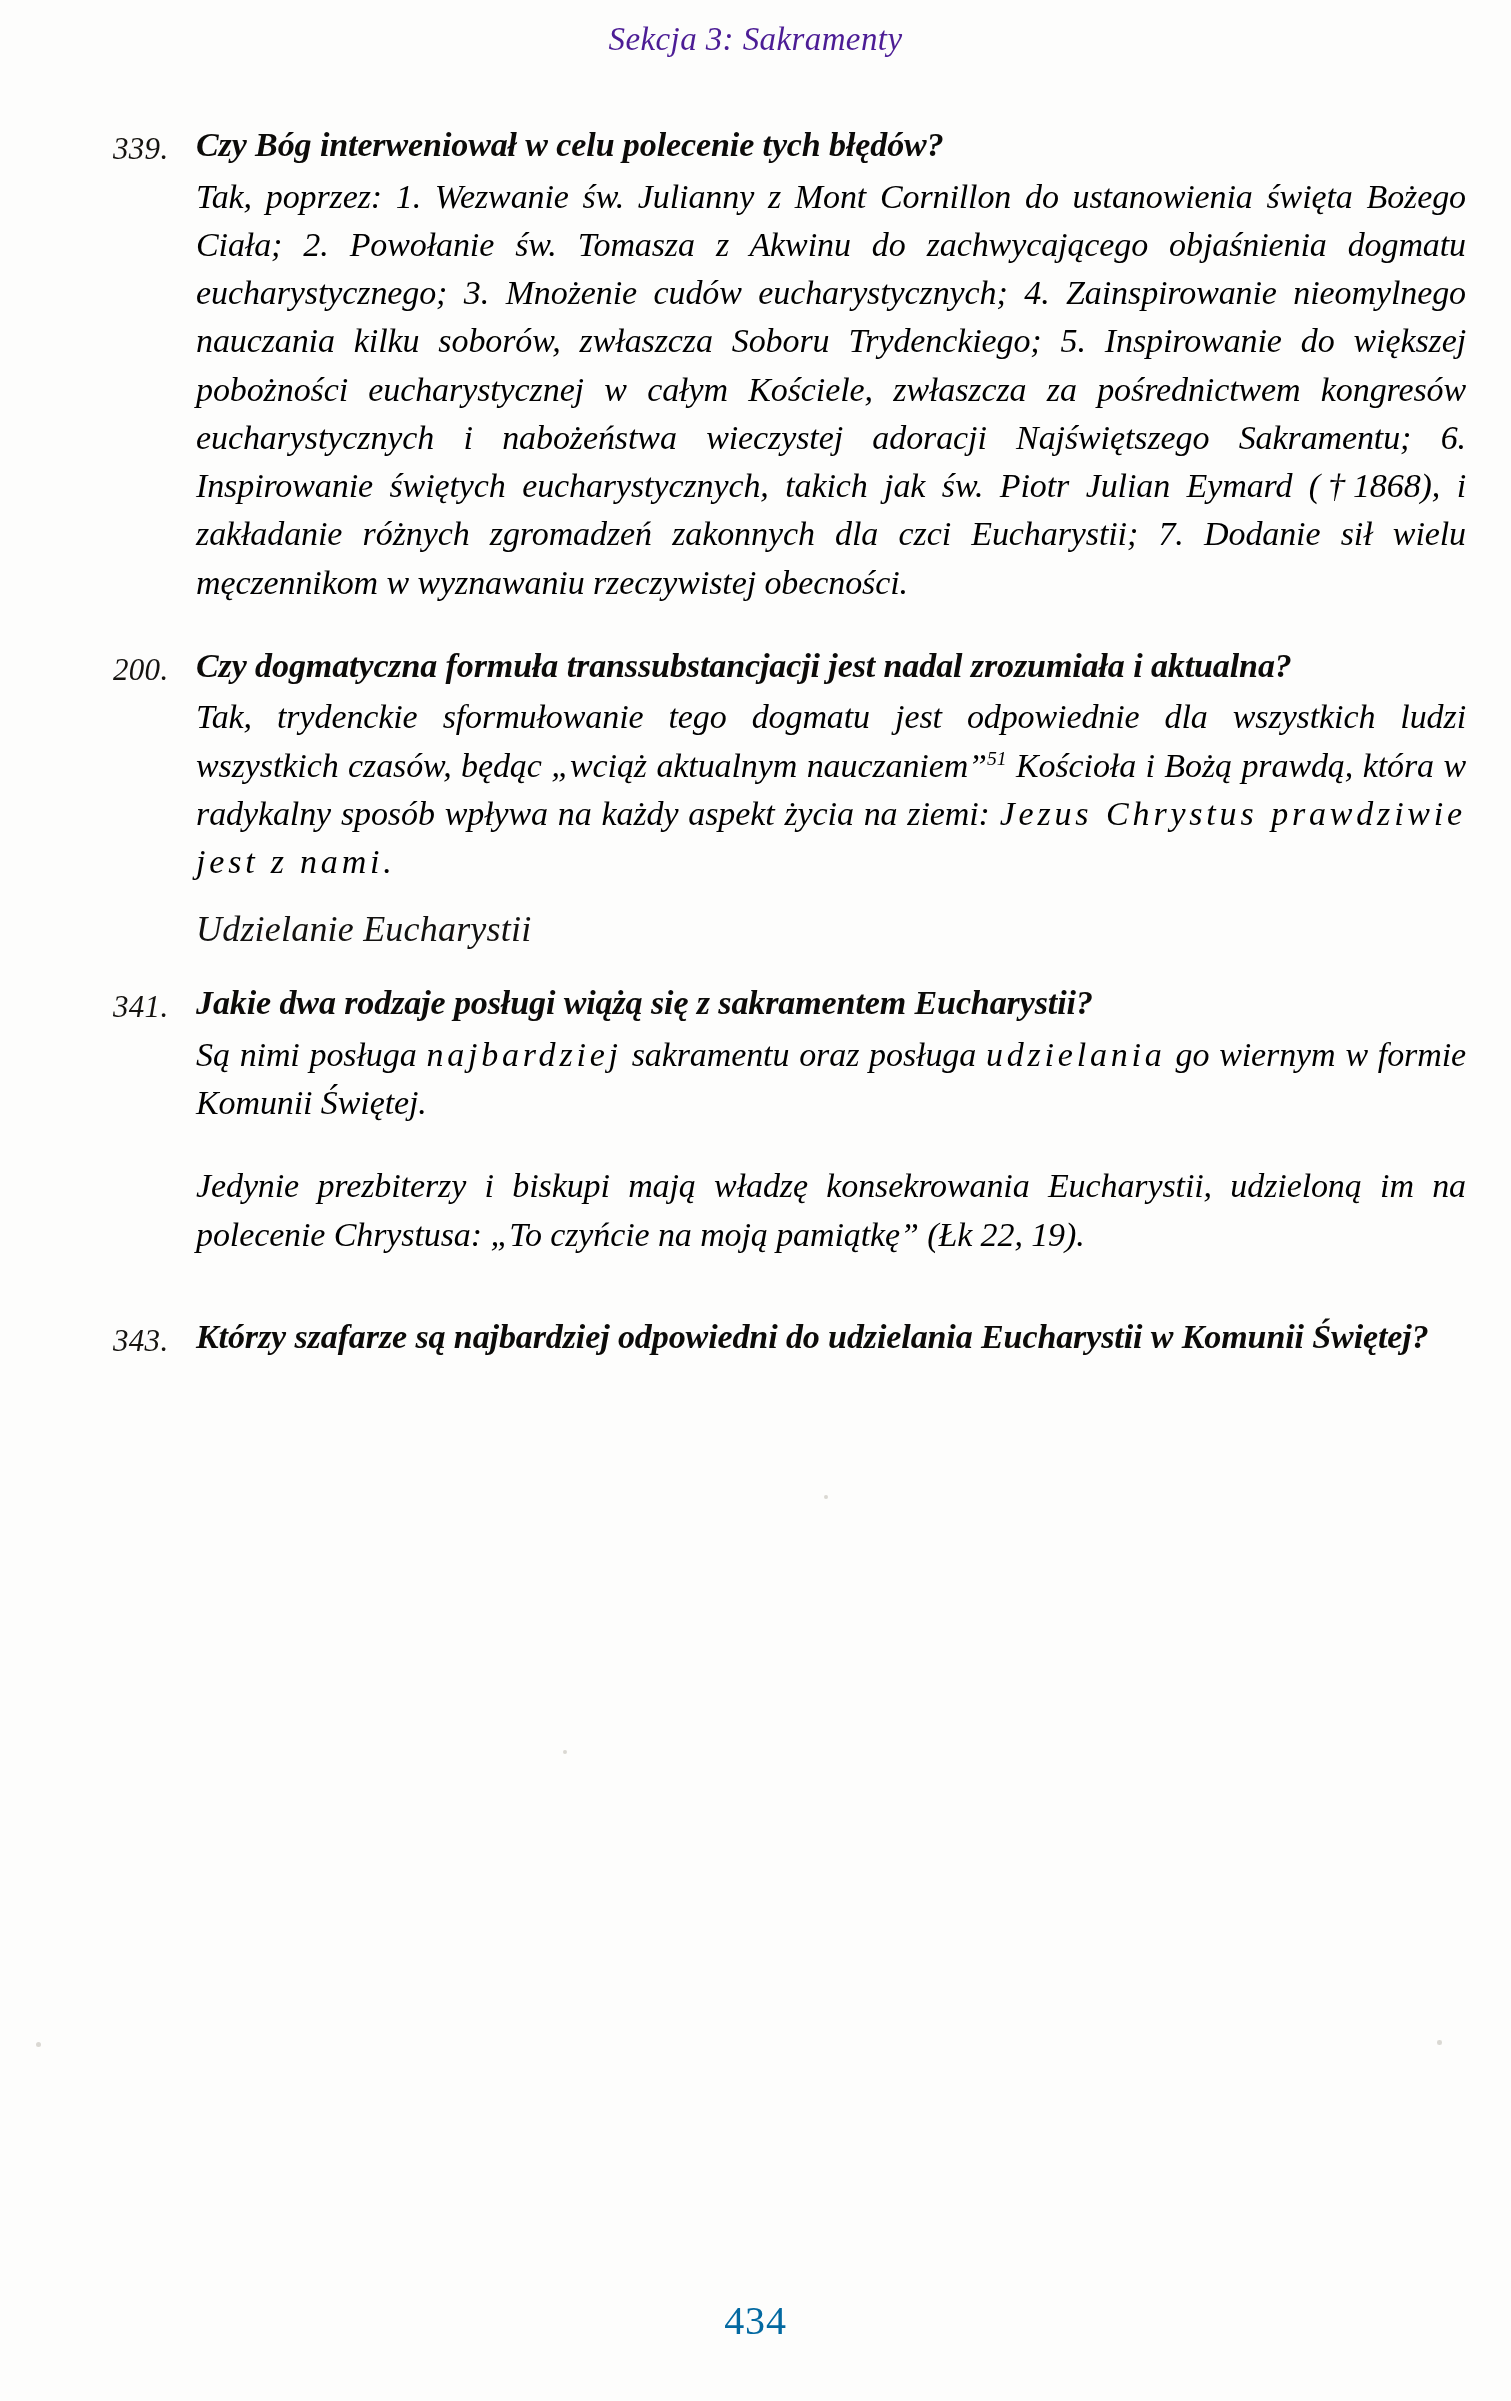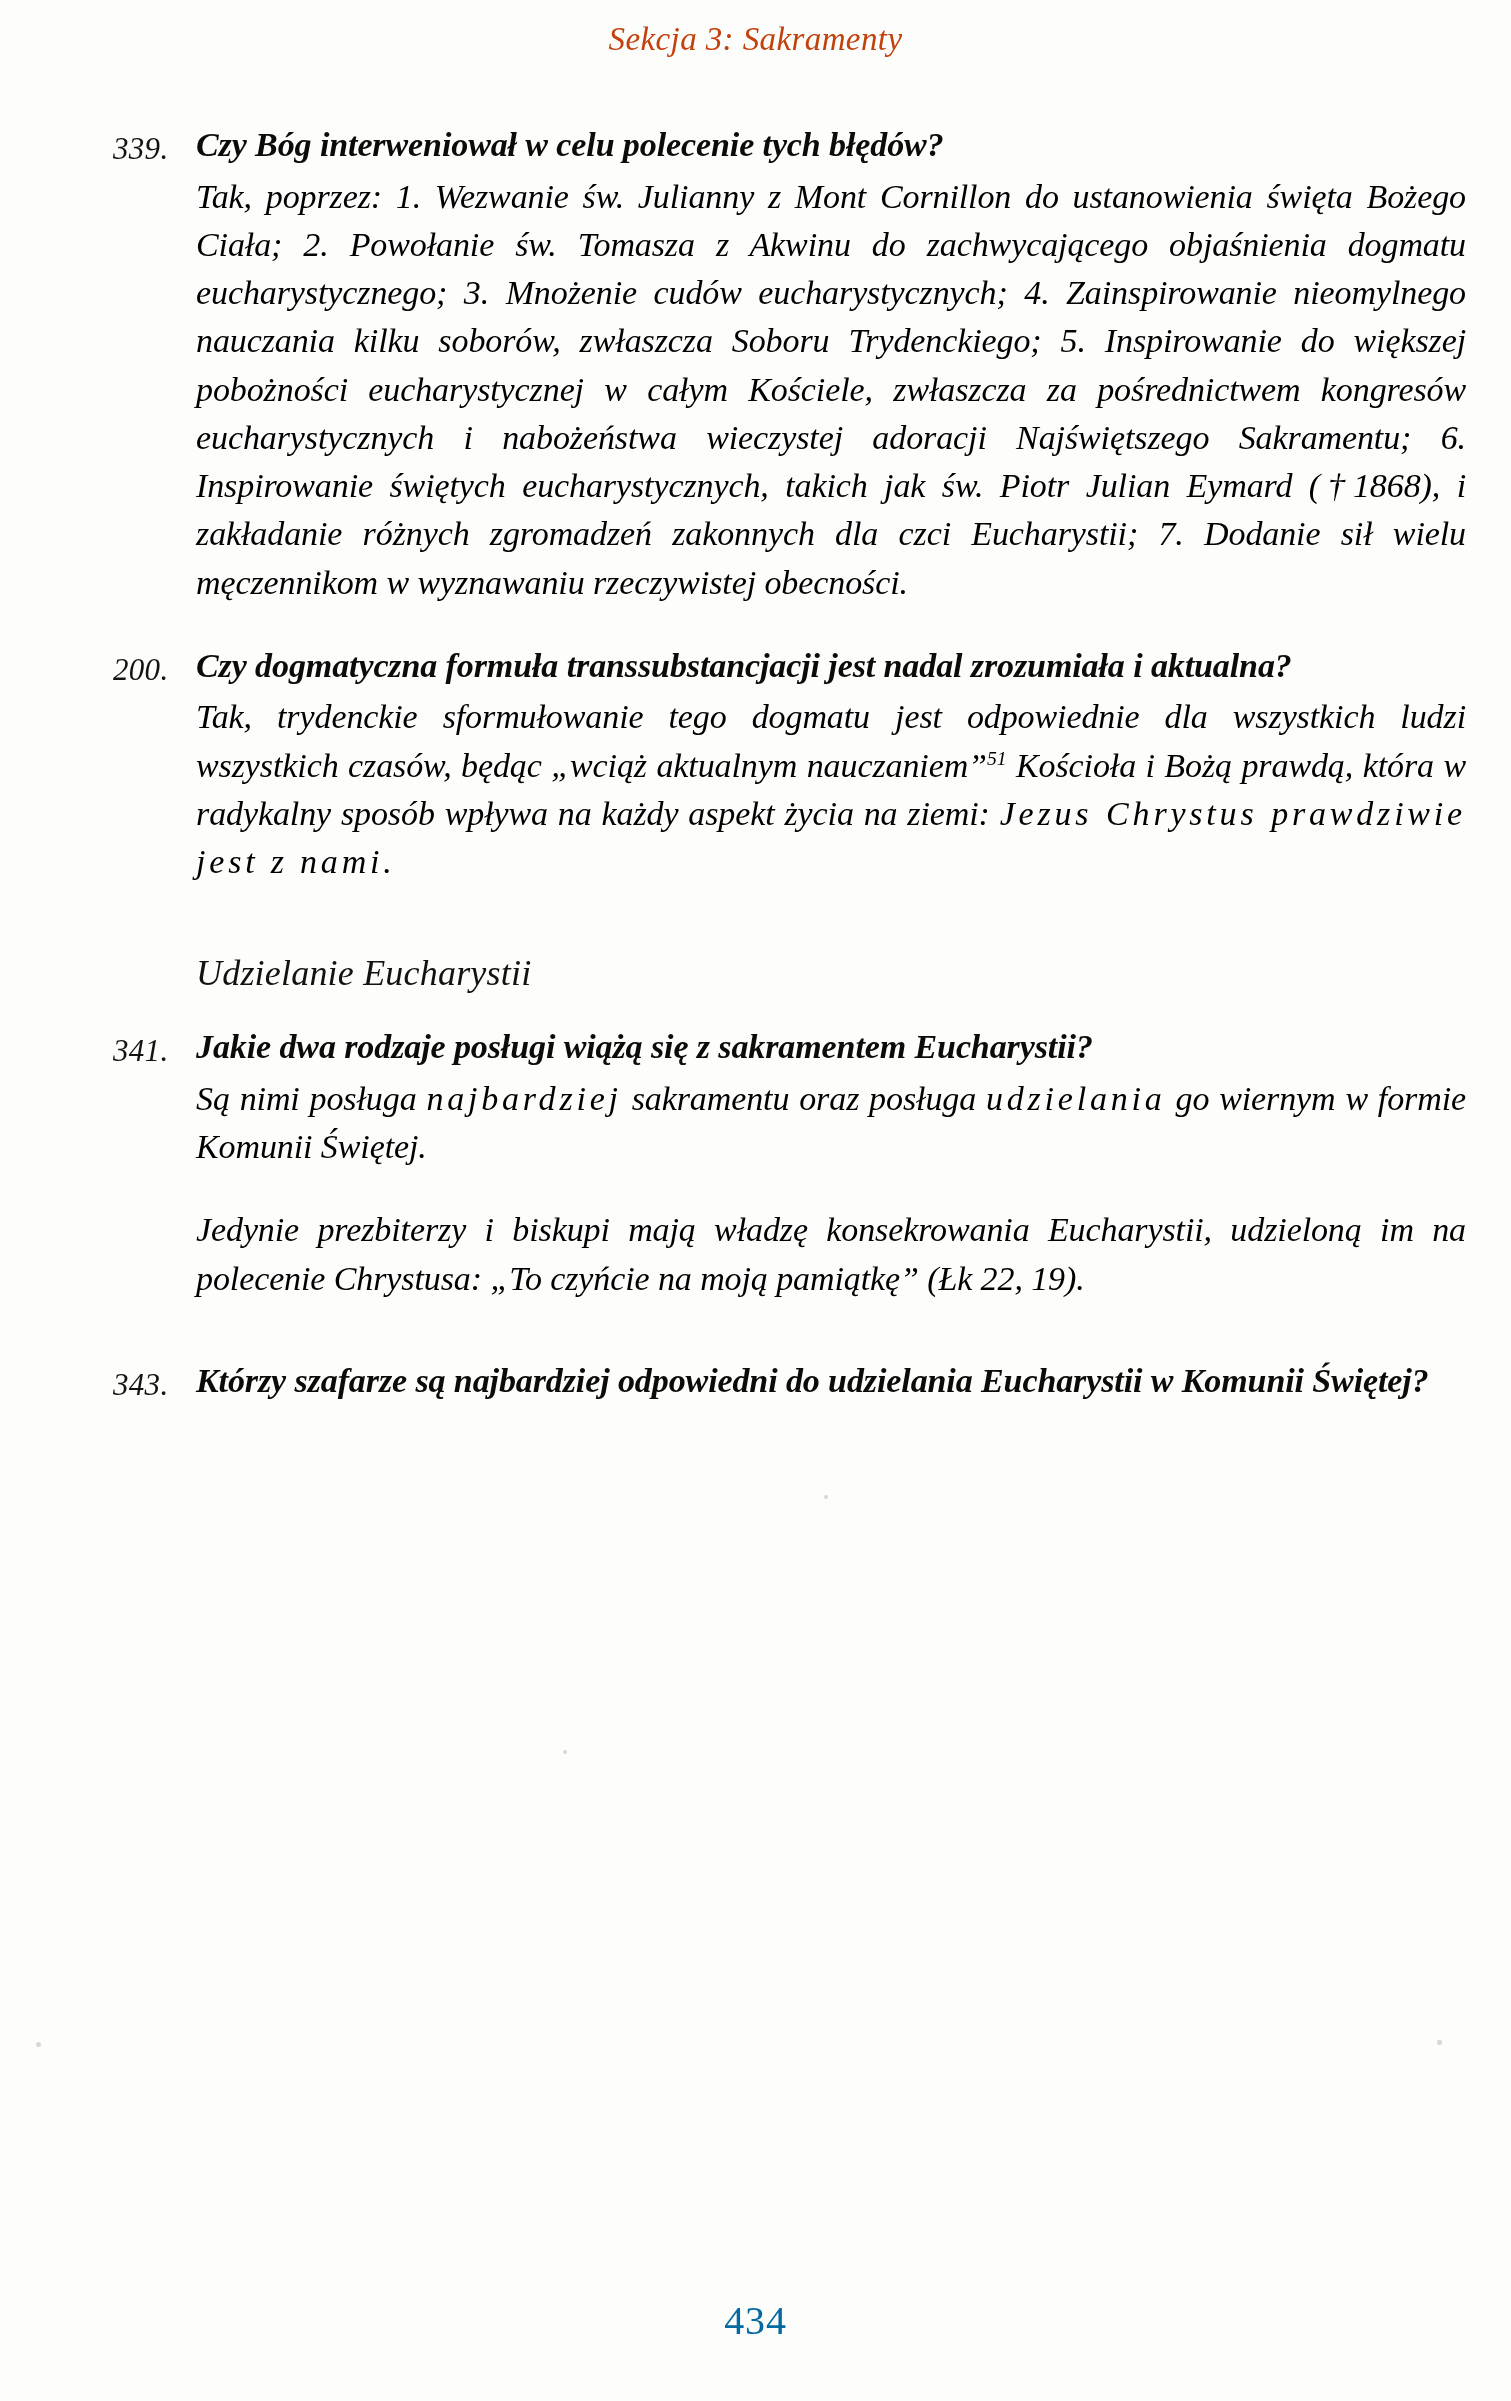--- a/index.html
+++ b/index.html
@@ -20,21 +20,21 @@
   
   .running-header {
     position: absolute;
     top: 21px;
     left: 0;
     width: 100%;
     text-align: center;
     font-style: italic;
     font-size: 33px;
     letter-spacing: 0.4px;
-    color: #c2410c;
+    color: #4c1d95;
   }
 
   
   .textblock {
     position: absolute;
     top: 121px;
     left: 113px;
     width: 1353px;
     font-style: italic;
   }
@@ -79,21 +79,21 @@
     letter-spacing: -0.1px;
     margin-top: 1.5px;
   }
 
   .section-heading {
     margin-left: 83px;
     font-size: 36px;
     line-height: 1.3;
     font-weight: normal;
     color: #131210;
-    margin-top: 64px;
+    margin-top: 20px;
     margin-bottom: 26px;
     letter-spacing: 0.2px;
   }
 
   .spaced {
     letter-spacing: 3.8px;
   }
 
   sup.fn {
     font-size: 0.58em;

